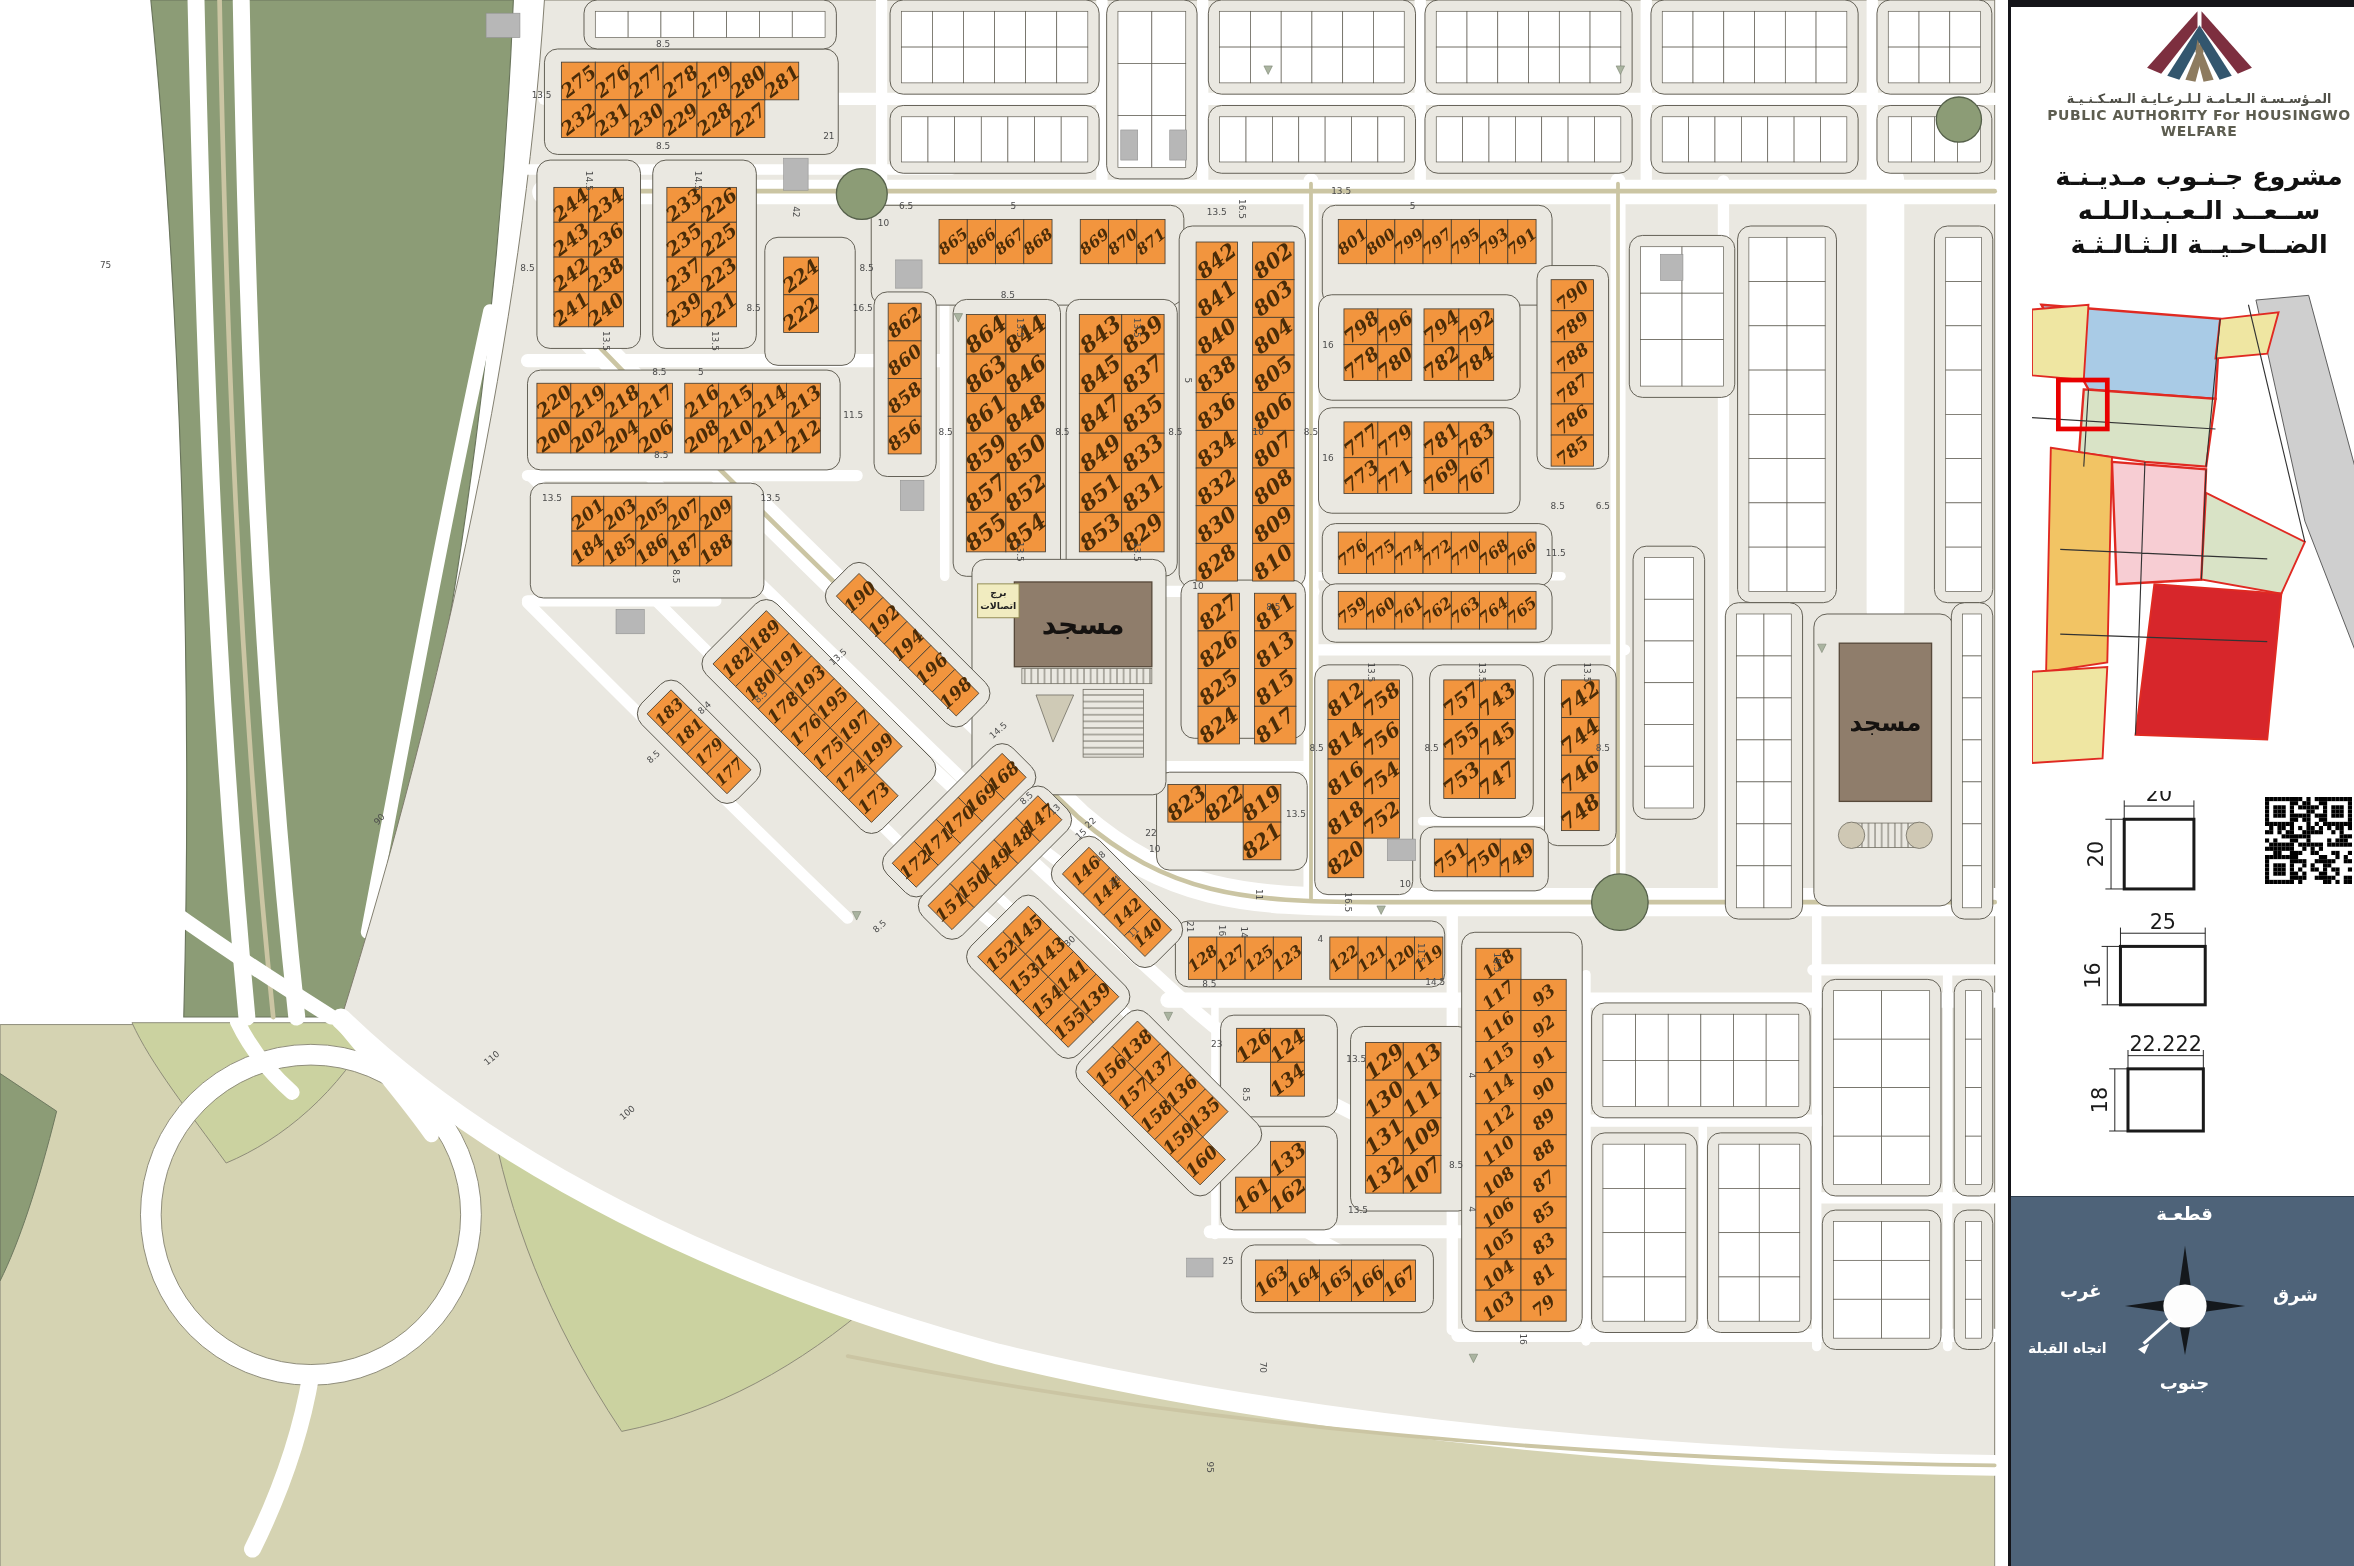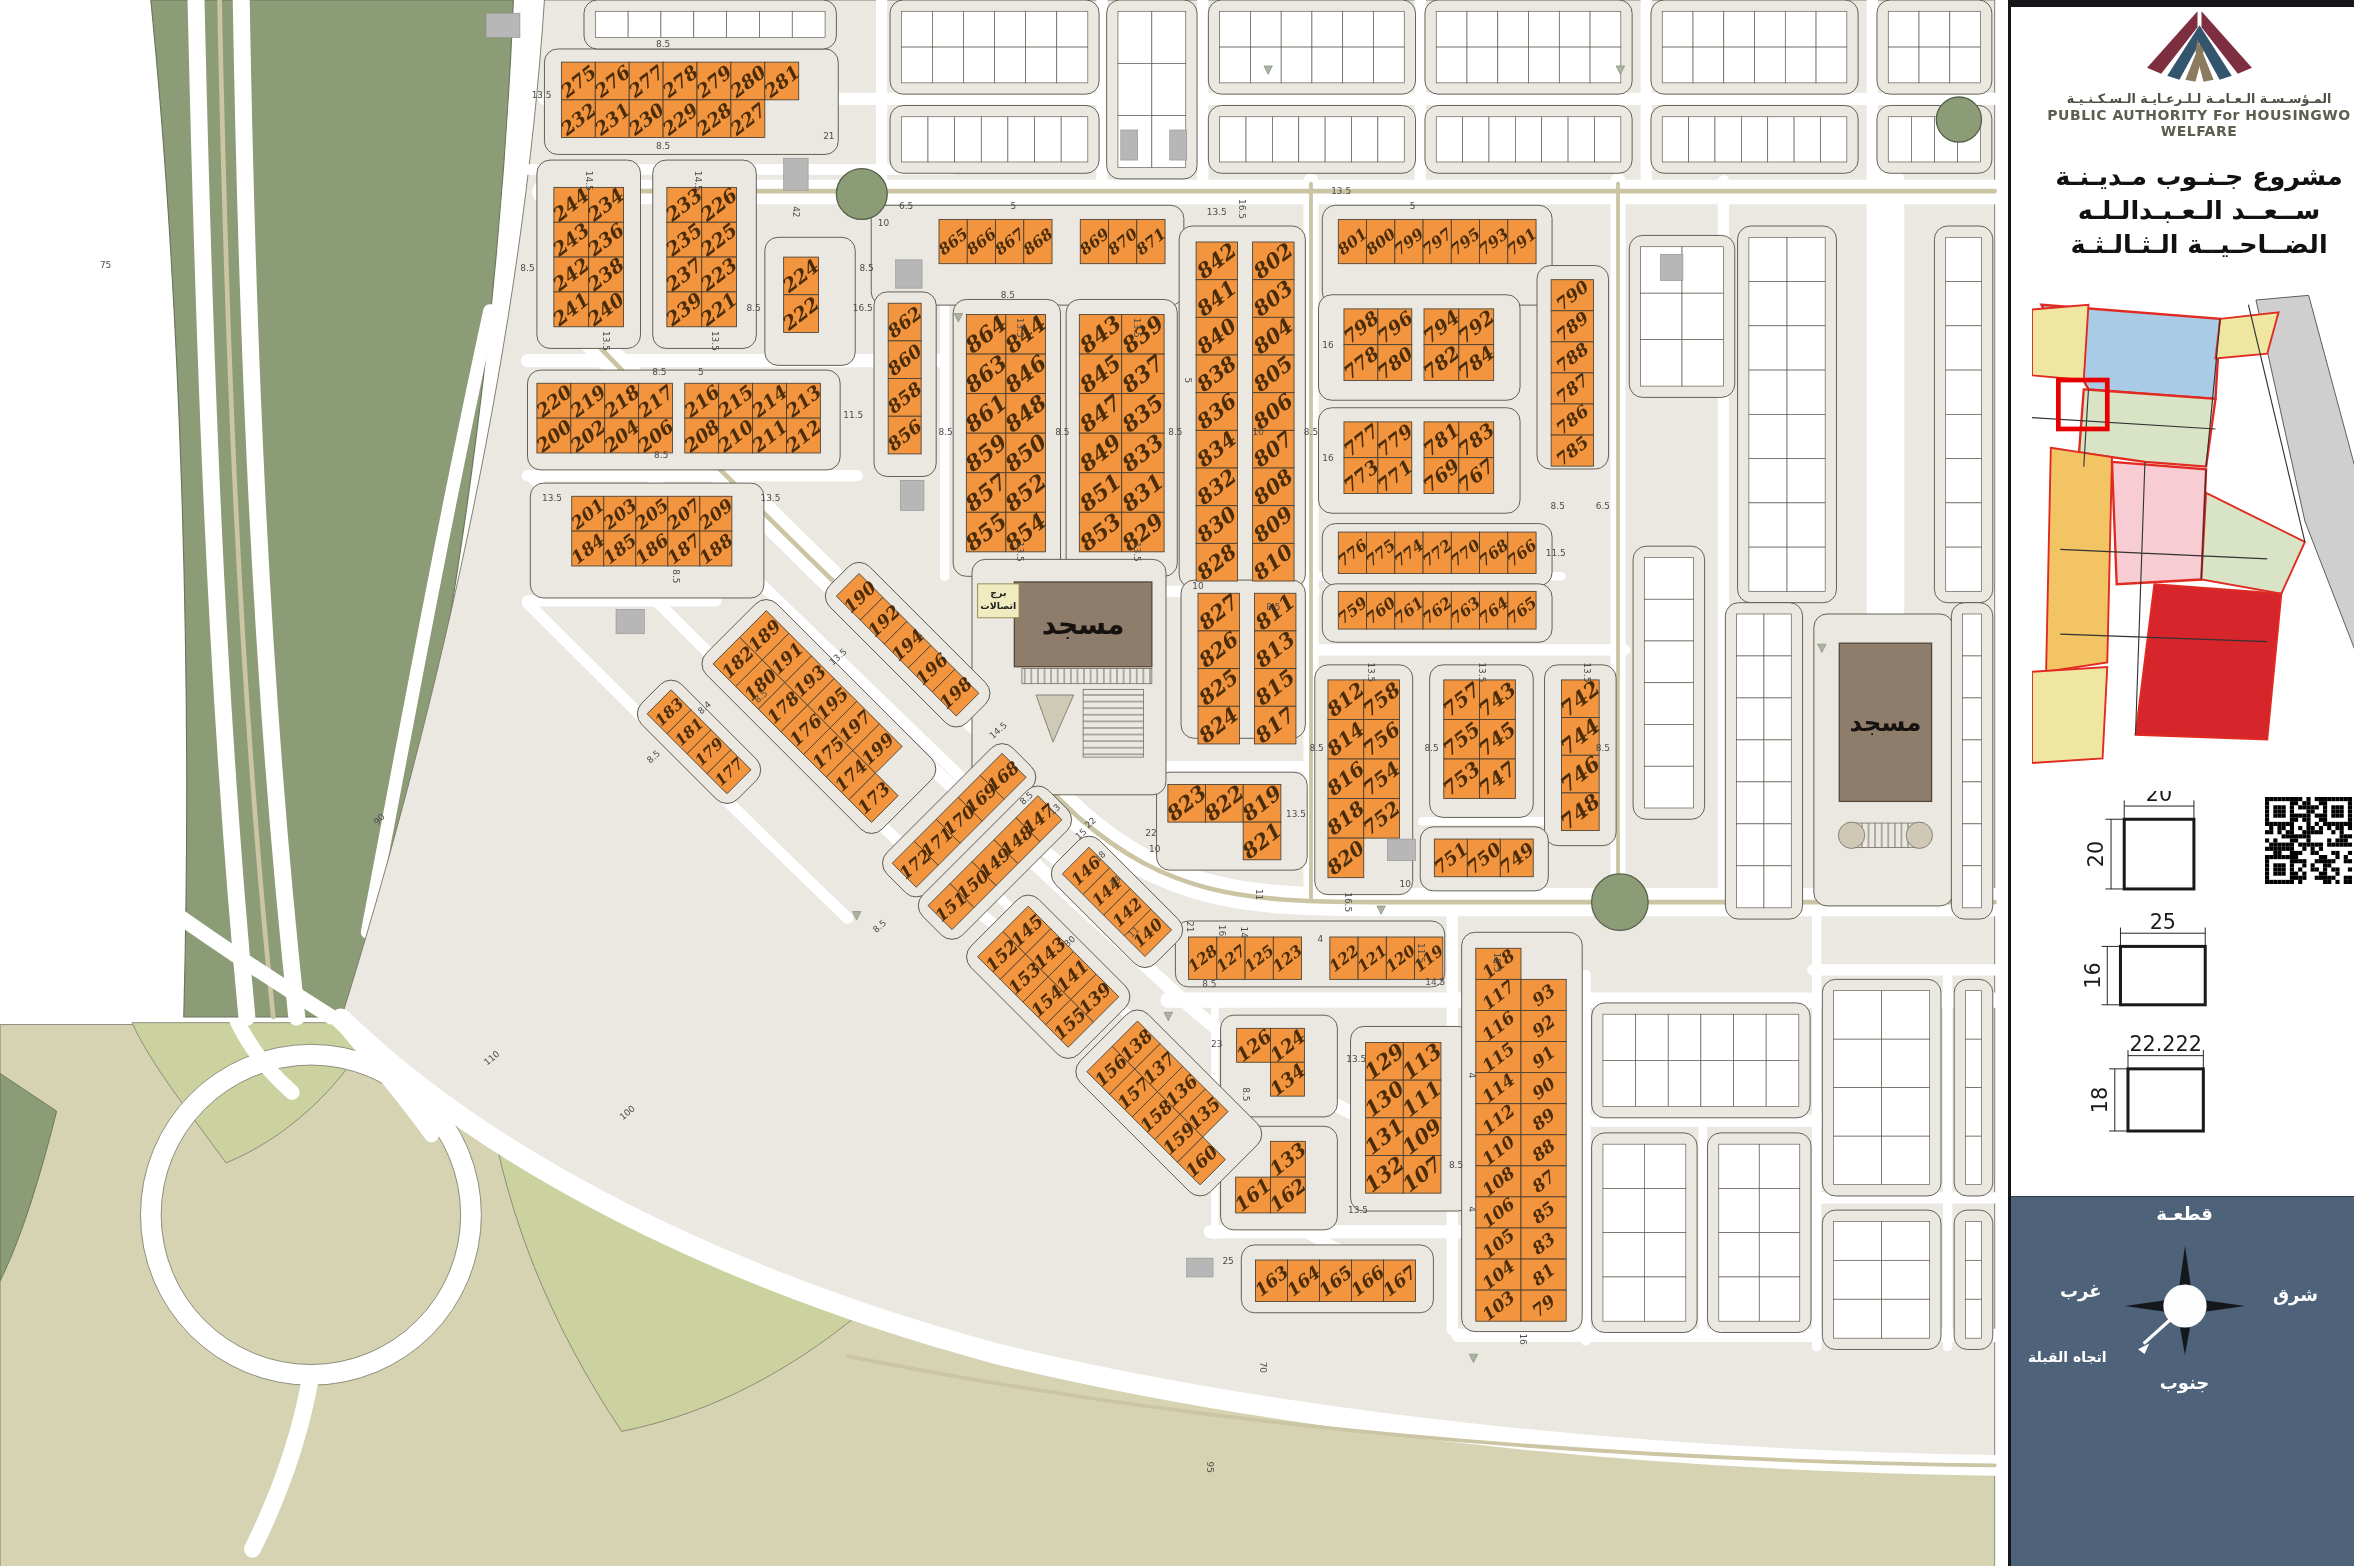--- a/index.html
+++ b/index.html
@@ -1604,17 +1604,17 @@
         <polygon points="0,52 8,8 -8,8" fill="#14181c"></polygon>
         <polygon points="-64,0 -8,8 -8,-8" fill="#14181c"></polygon>
         <circle cx="0" cy="0" r="23" fill="#fdfdfd"></circle>
         <line x1="-14" y1="13" x2="-44" y2="40" stroke="#ffffff" stroke-width="3.5"></line>
         <polygon points="-50,46 -38,40 -43,51" fill="#ffffff"></polygon>
       </svg>
       <div class="clabel" style="top:5.6px;left:50%;transform:translateX(-50%);">قطعـة</div>
       <div class="clabel" style="top:87px;left:262px;text-align:center;">شرق</div>
       <div class="clabel" style="top:83px;left:49px;">غرب</div>
       <div class="clabel" style="top:175px;left:50%;transform:translateX(-50%);">جنوب</div>
-      <div class="clabel" style="top:143px;left:17px;font-size:14px;margin-top:9px;">اتجاه القبلة</div>
+      <div class="clabel" style="top:143px;left:17px;font-size:14px;">اتجاه القبلة</div>
     </div>
   </div>
 </div>
 
 
 </body></html>

